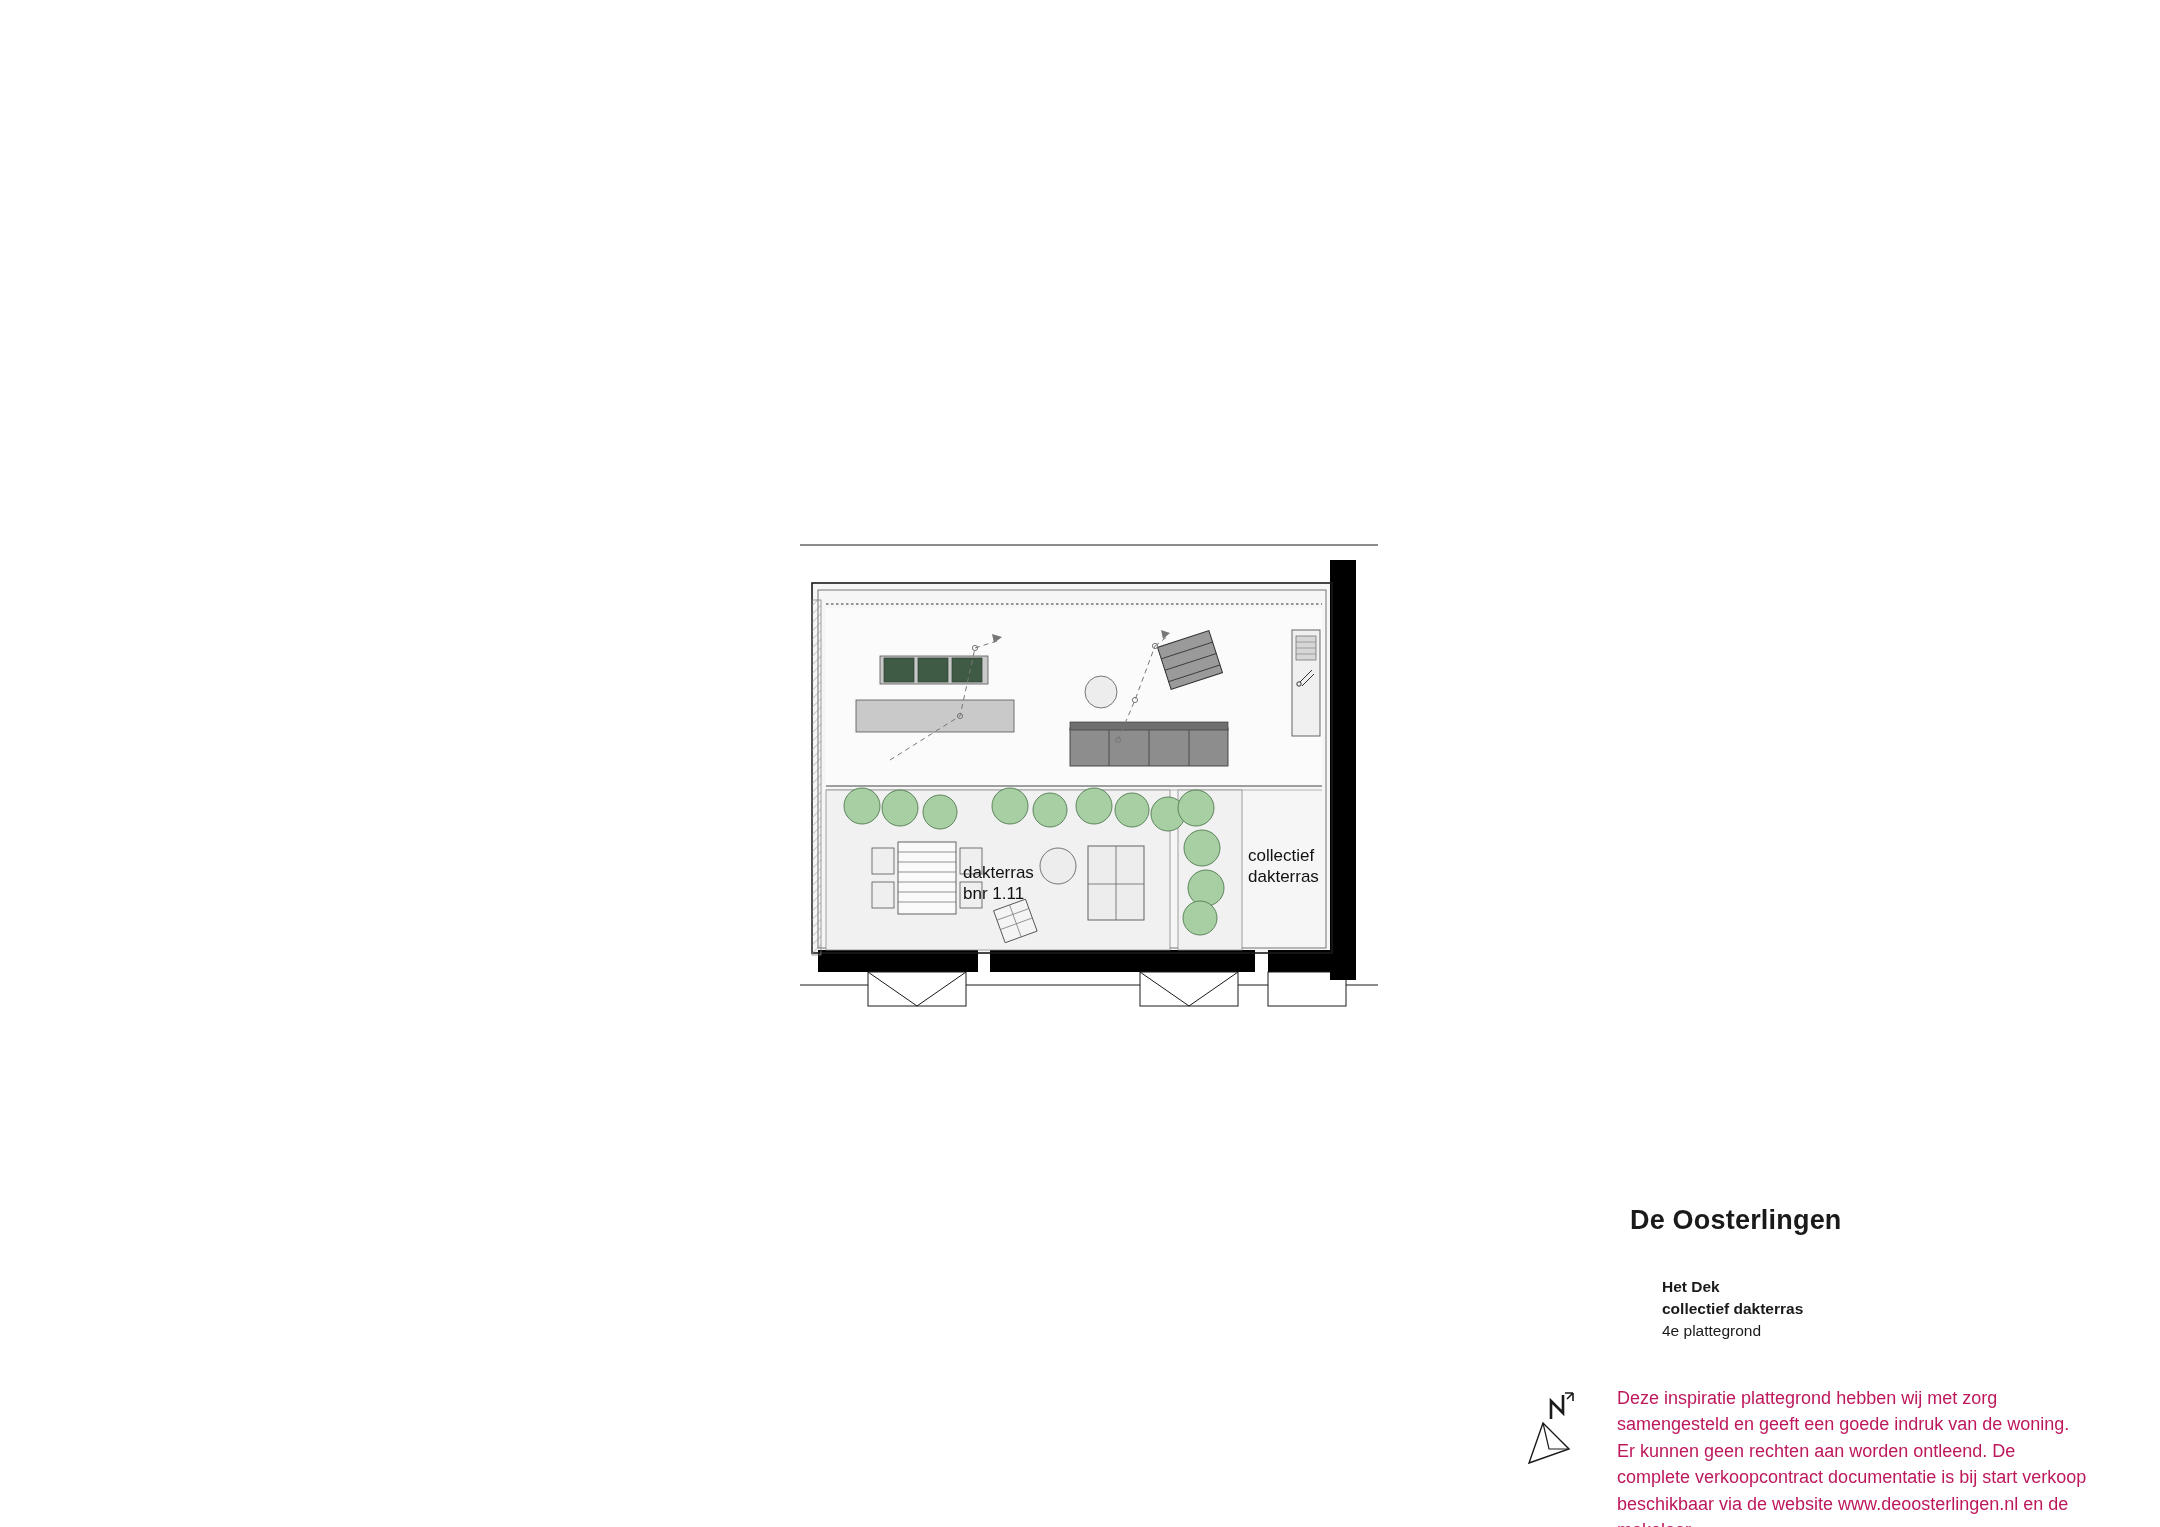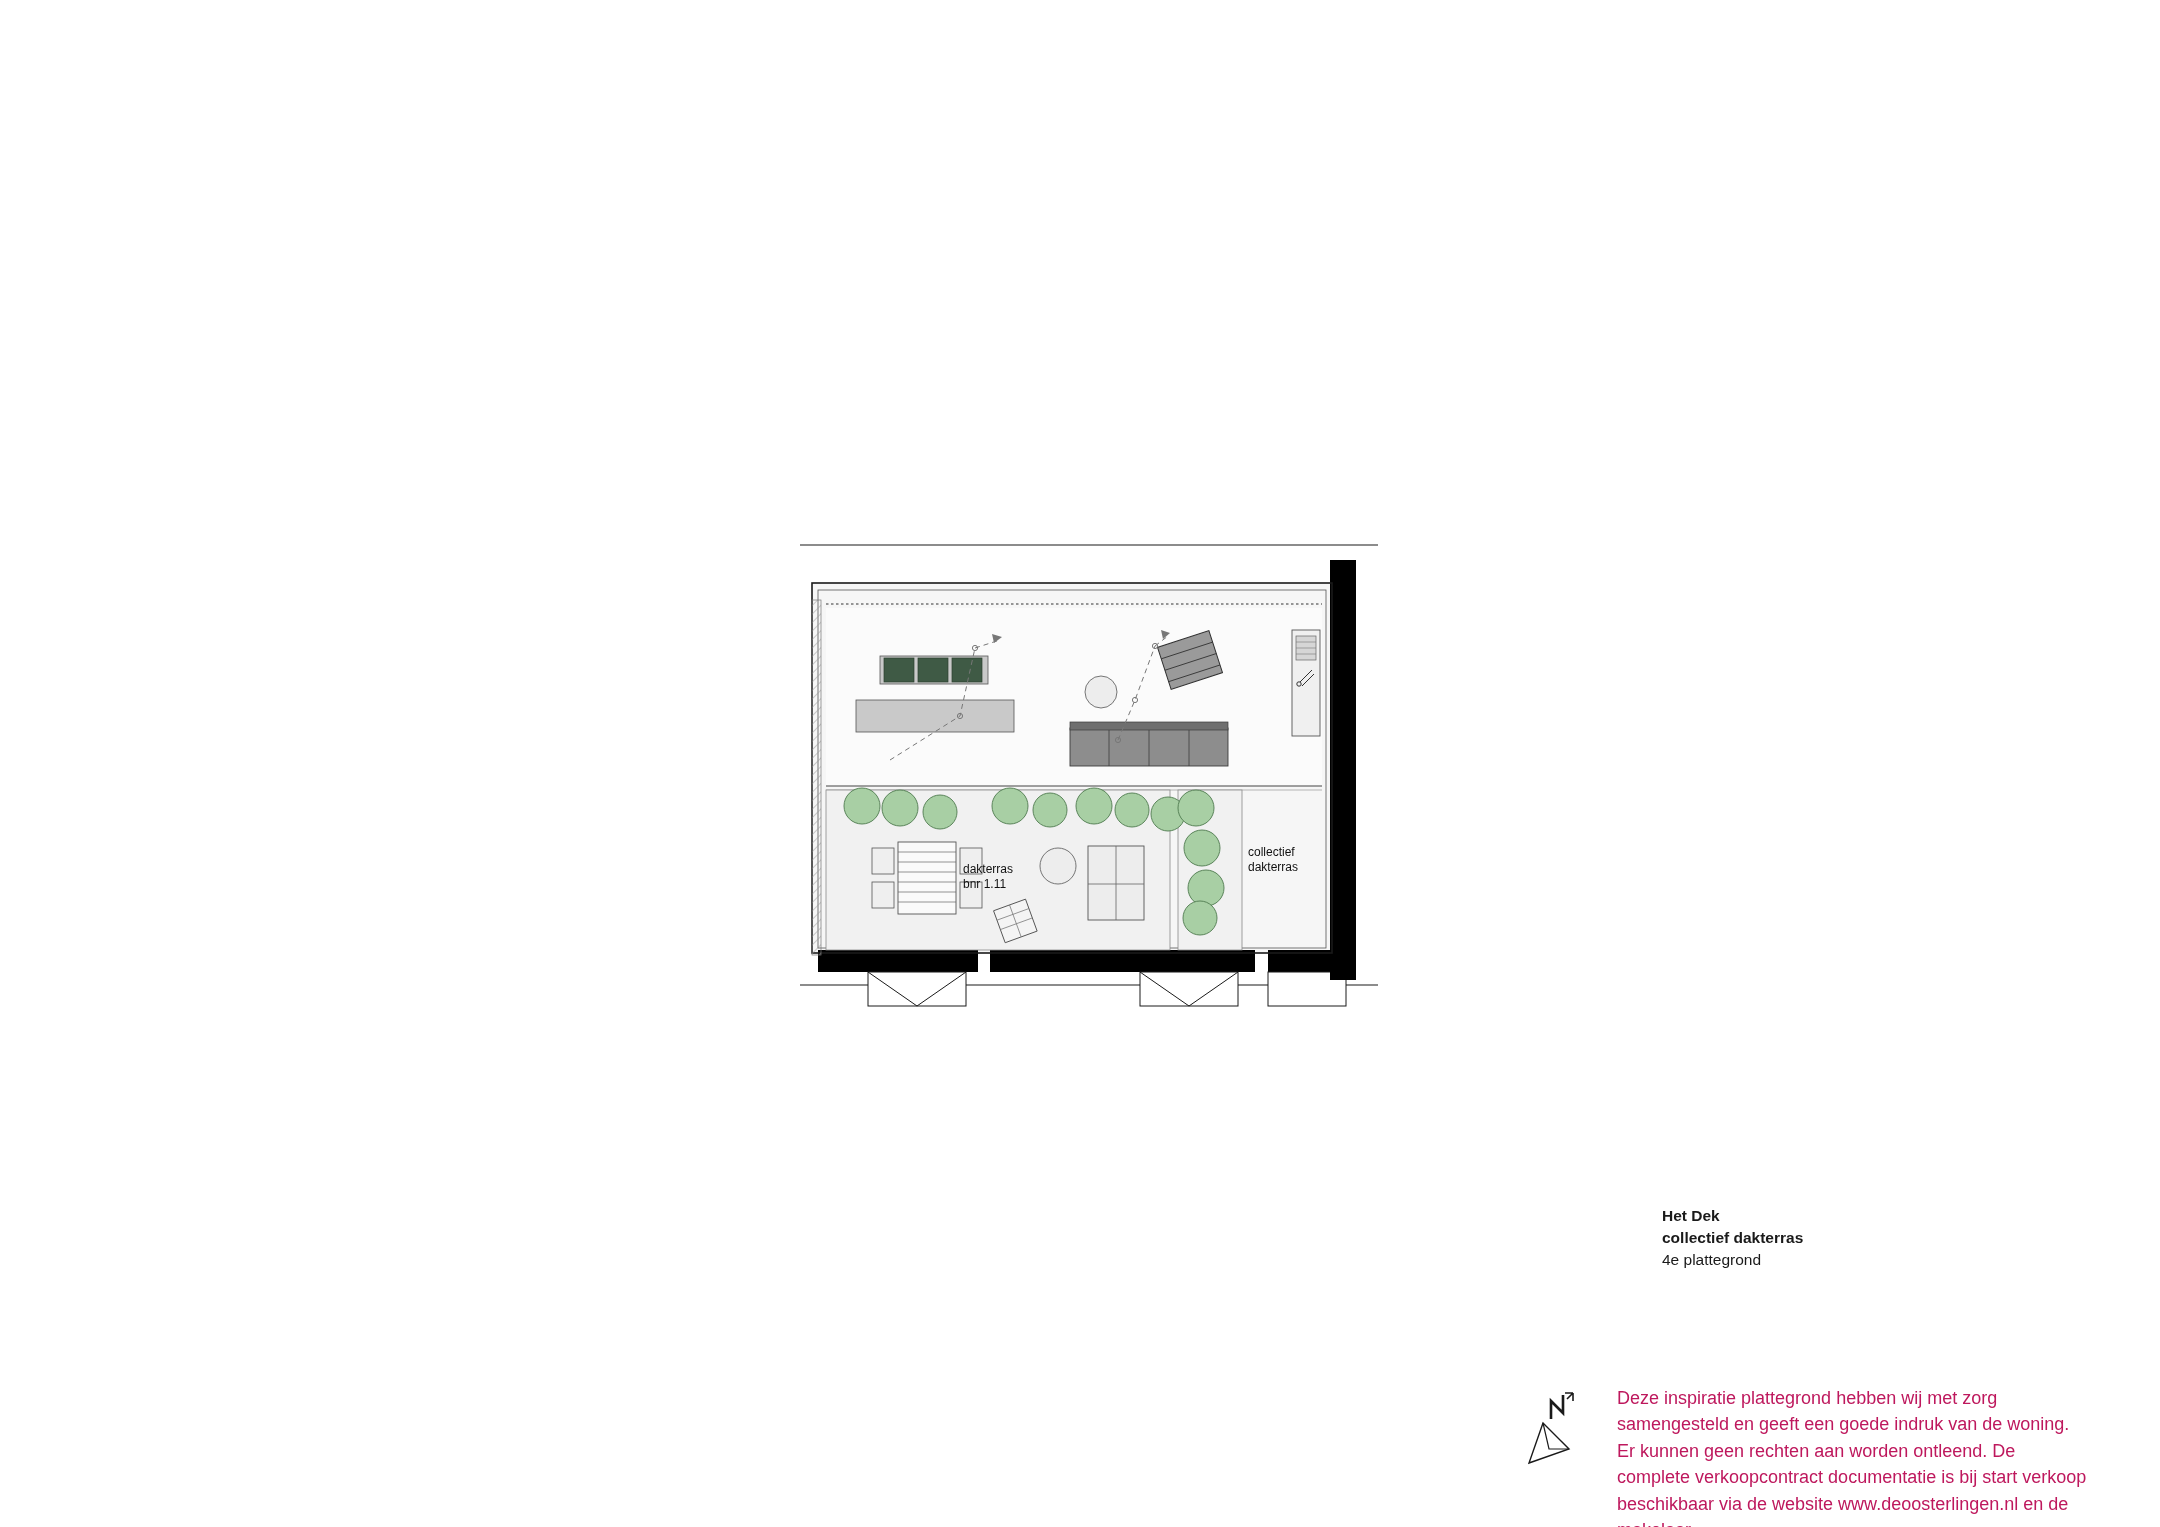--- a/index.html
+++ b/index.html
@@ -65,21 +65,21 @@
   #disclaimer-text {
     font-size: 18px;
     line-height: 1.47;
     color: #be185d;
     width: 470px;
   }
 
   
   .plan-label {
     position: absolute;
-    font-size: 12px;
+    font-size: 17px;
     line-height: 1.25;
     color: #111;
     white-space: pre;
   }
 </style>
 </head>
 <body>
 
 <svg id="plan" viewBox="0 0 2160 1527">
   <defs>
@@ -221,20 +221,21 @@
     <rect x="1330" y="960" width="26" height="20" fill="#000000"></rect>
   </g>
 </svg>
 
 <div class="plan-label" style="left:963px; top:862px;">dakterras
 bnr 1.11</div>
 <div class="plan-label" style="left:1248px; top:845px;">collectief
 dakterras</div>
 
 <div id="title-block">
+  <div id="project-title">De Oosterlingen</div>
   <div class="sub-line bold">Het Dek</div>
   <div class="sub-line bold">collectief dakterras</div>
   <div class="sub-line">4e plattegrond</div>
 </div>
 
 <div id="disclaimer-block">
   <svg id="north-arrow" viewBox="0 0 90 90">
     <g fill="none" stroke="#1a1a1a" stroke-width="1.6">
       <path d="M38,30 L38,12 L50,24 L50,6" stroke-width="2.6"></path>
       <path d="M54,10 L60,4 M60,4 L60,12 M60,4 L52,4" stroke-width="1.6"></path>

